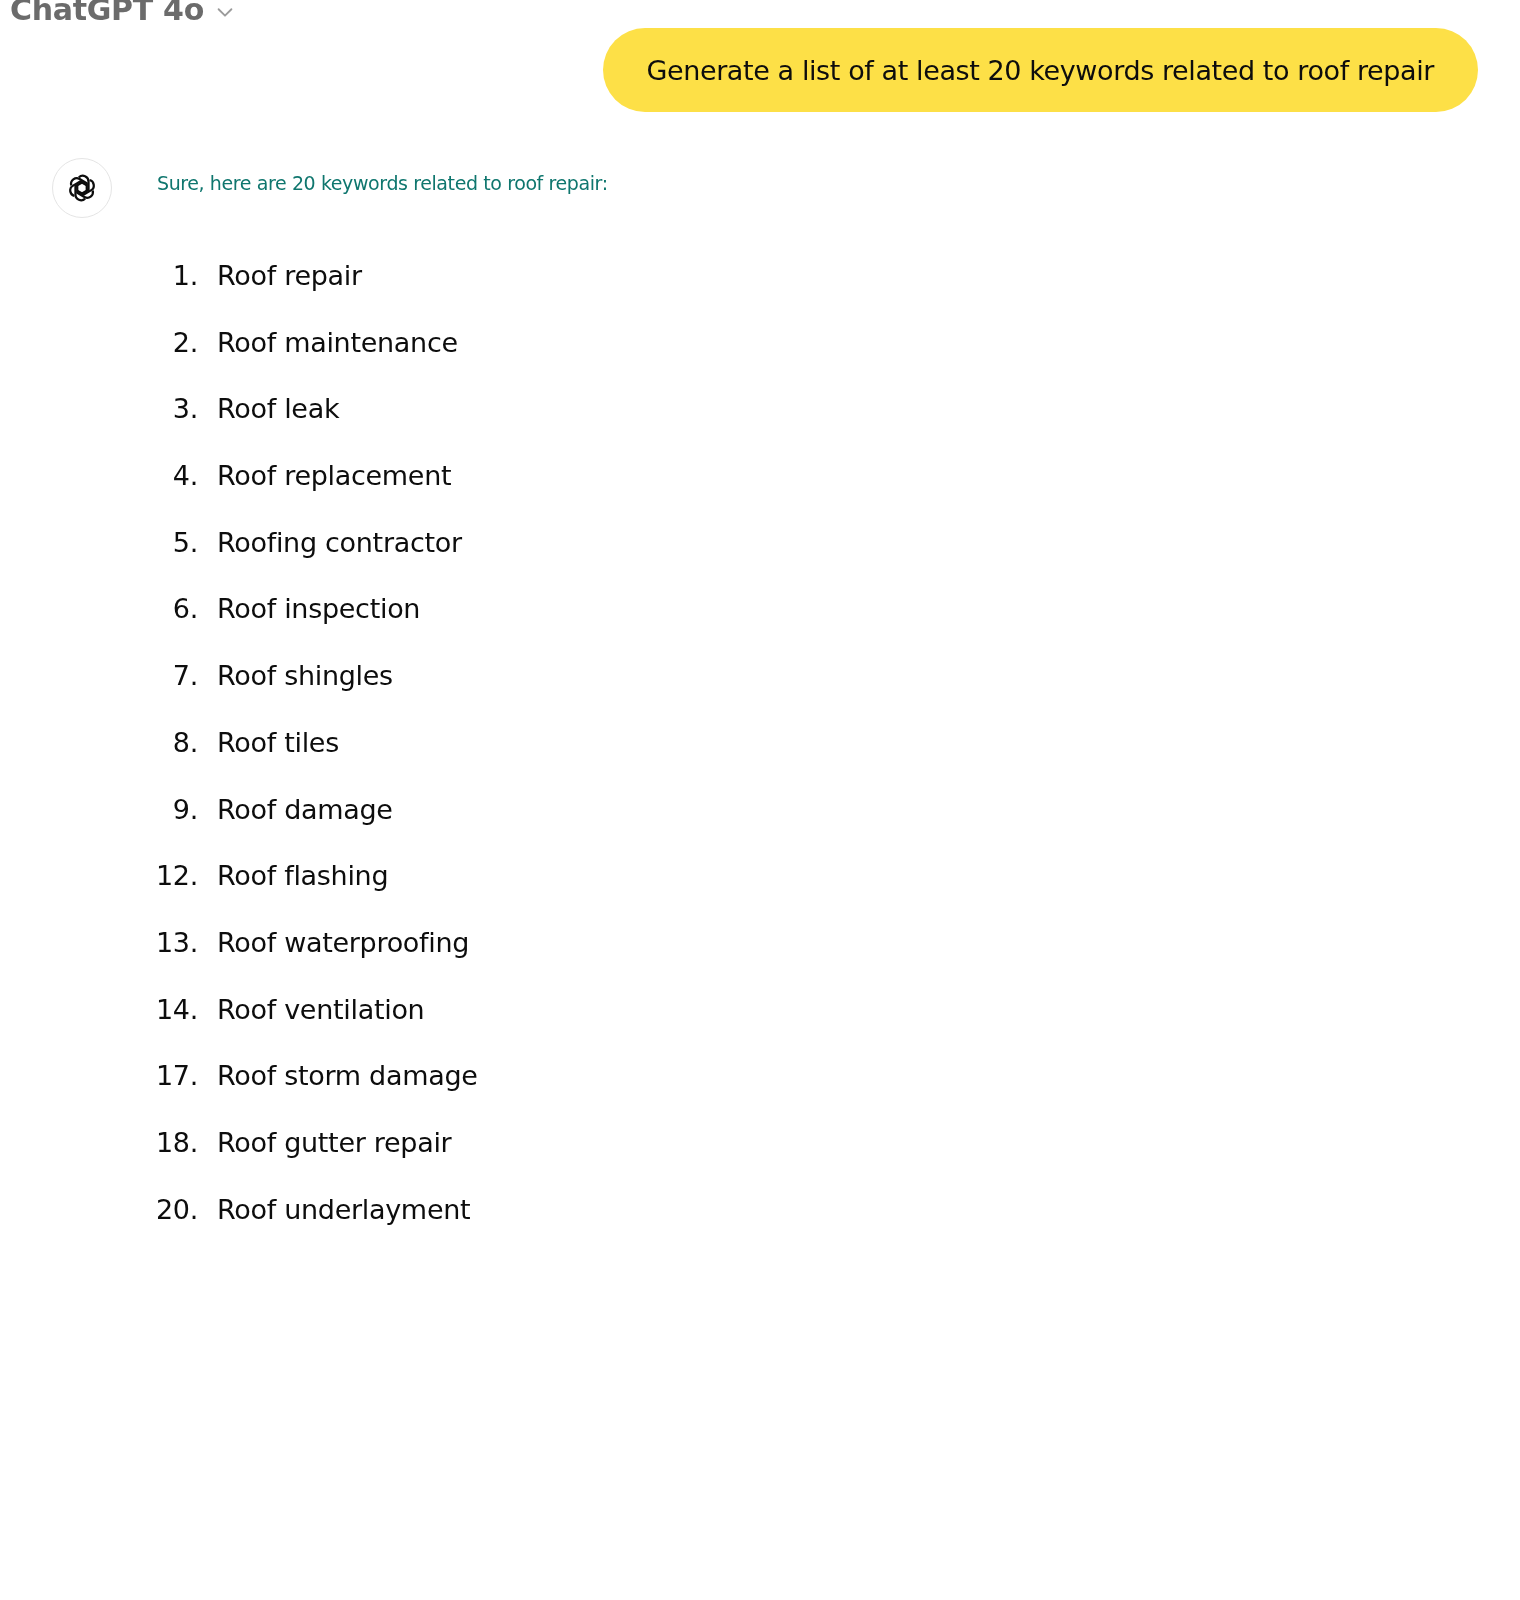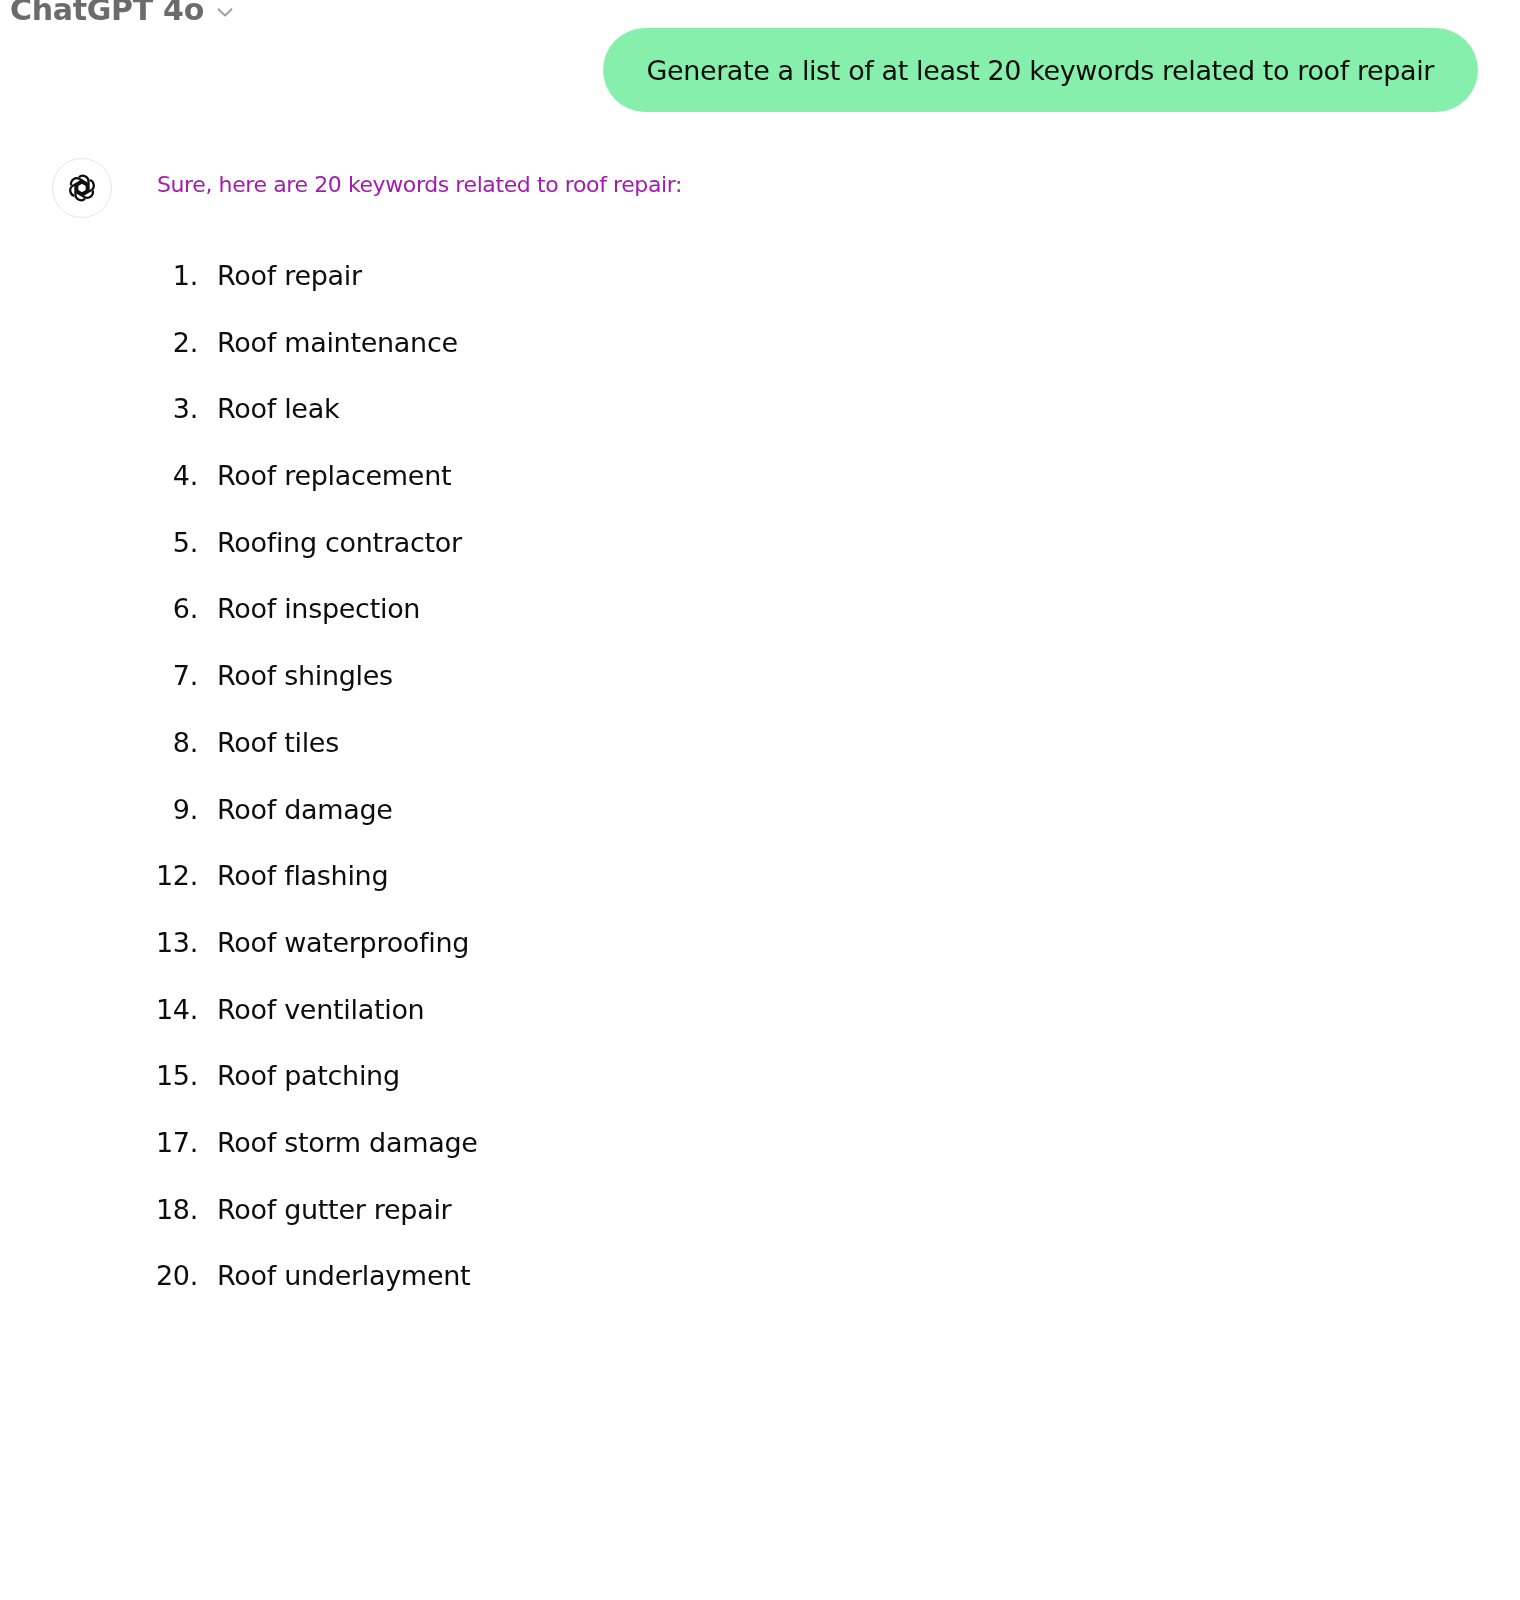--- a/index.html
+++ b/index.html
@@ -11,37 +11,37 @@
     }
     .model-switcher {
       position: absolute; left: 10px; top: -8px;
       display: flex; align-items: center; gap: 10px;
       font-size: 30px; color: #6b6b6b; font-weight: 600;
       cursor: pointer; letter-spacing: -0.3px;
     }
     .model-switcher .chev { width: 22px; height: 22px; margin-top: 4px; }
     .user-bubble {
       position: absolute; right: 42px; top: 28px;
-      background: #86efac; border-radius: 42px;
+      background: #fde047; border-radius: 42px;
       padding: 0 44px; height: 84px;
       display: flex; align-items: center;
       font-size: 27px; color: #0d0d0d; letter-spacing: -0.4px;
       white-space: nowrap;
     }
     .assistant-avatar {
       position: absolute; left: 52px; top: 158px;
       width: 60px; height: 60px; border-radius: 50%;
       border: 1.5px solid #e5e5e5; box-sizing: border-box;
       display: flex; align-items: center; justify-content: center;
       background: #fff;
     }
     .assistant-avatar svg { width: 34px; height: 34px; }
     .intro {
       position: absolute; left: 157px; top: 172px;
-      font-size: 22px; color: #a21caf; letter-spacing: -0.4px;
+      font-size: 19px; color: #0f766e; letter-spacing: -0.4px;
       white-space: nowrap;
     }
     .kw-list {
       position: absolute; left: 0; top: 260px; width: 100%;
       margin: 0; padding: 0; list-style: none;
     }
     .kw-item {
       position: relative; height: 66.7px;
       font-size: 27px; letter-spacing: -0.3px; color: #0d0d0d;
       white-space: nowrap;
@@ -129,24 +129,20 @@
     </li>
     <li class="kw-item">
       <span class="kw-num">13.</span>
       <span class="kw-text">Roof waterproofing</span>
     </li>
     <li class="kw-item">
       <span class="kw-num">14.</span>
       <span class="kw-text">Roof ventilation</span>
     </li>
     <li class="kw-item">
-      <span class="kw-num">15.</span>
-      <span class="kw-text">Roof patching</span>
-    </li>
-    <li class="kw-item">
       <span class="kw-num">17.</span>
       <span class="kw-text">Roof storm damage</span>
     </li>
     <li class="kw-item">
       <span class="kw-num">18.</span>
       <span class="kw-text">Roof gutter repair</span>
     </li>
     <li class="kw-item">
       <span class="kw-num">20.</span>
       <span class="kw-text">Roof underlayment</span>

